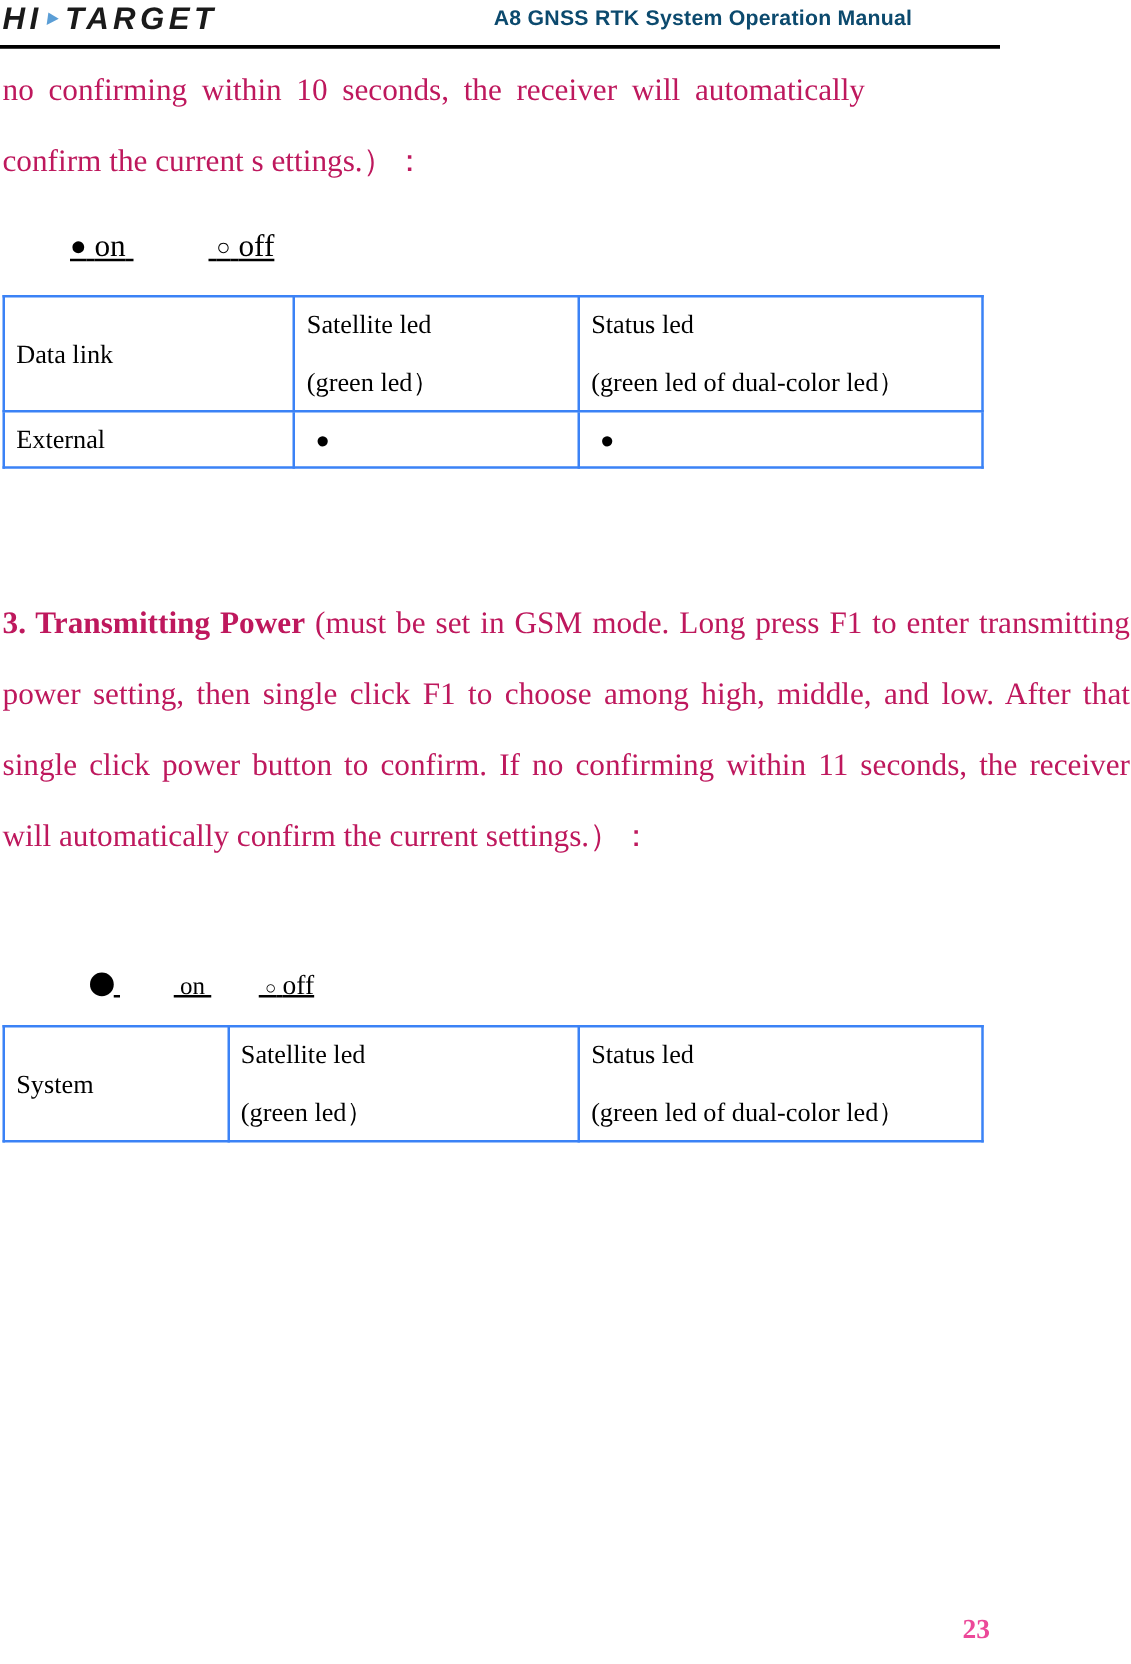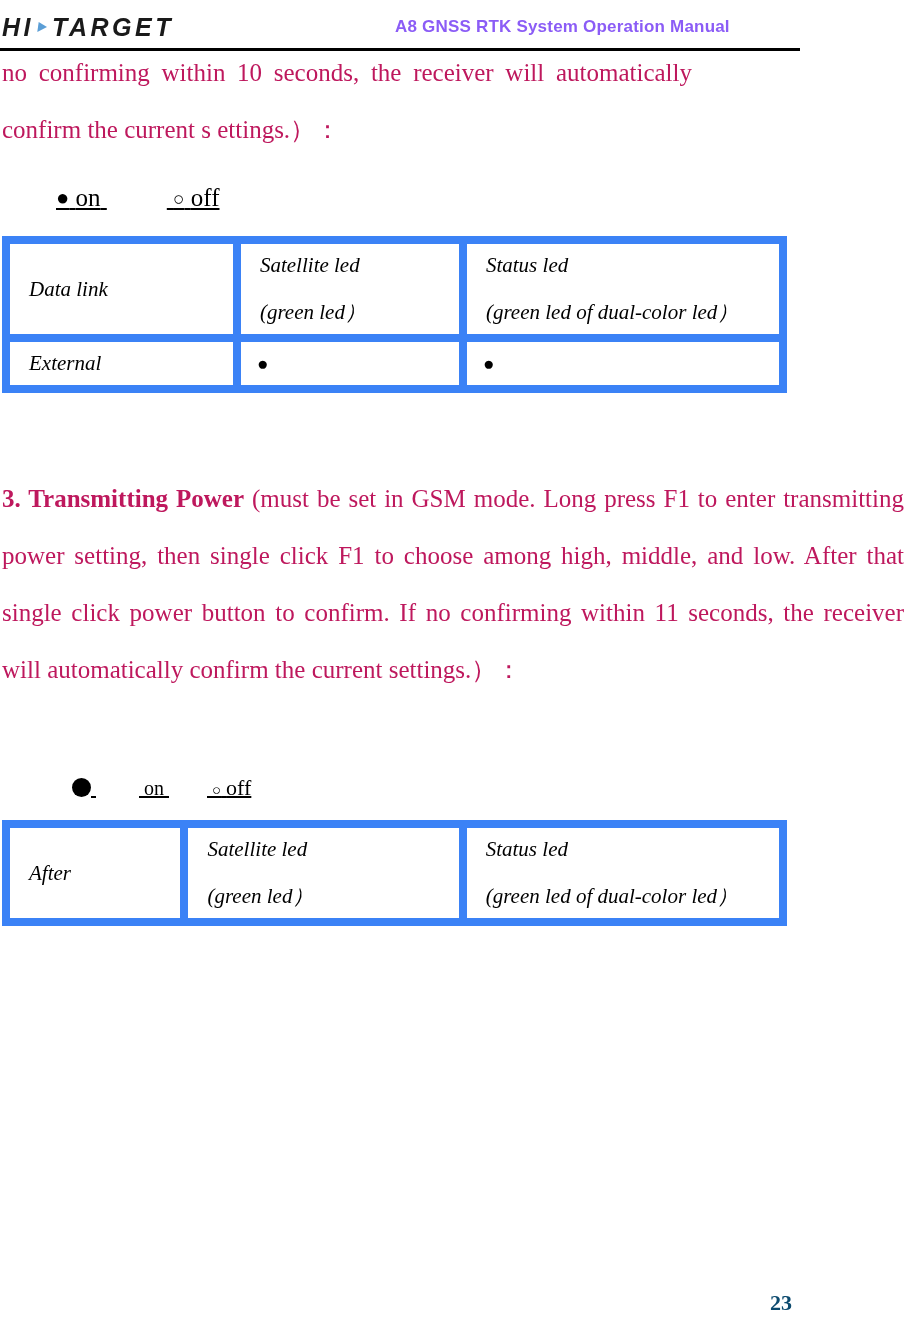--- a/index.html
+++ b/index.html
@@ -13,21 +13,21 @@
     position: relative;
     font-family: "Liberation Serif", "DejaVu Serif", serif;
     color: #000000;
     overflow: hidden;
   }
 
   
   .page-header {
     position: absolute;
     left: 0;
-    top: 12px;
+    top: 0;
     width: 848px;
     height: 40px;
   }
   .logo {
     position: absolute;
     left: 2px;
     top: 0px;
     height: 30px;
     display: flex;
     align-items: center;
@@ -52,21 +52,21 @@
   }
   .logo-target { margin-left: 0px; }
 
   .manual-title {
     position: absolute;
     left: 395px;
     top: 5px;
     font-family: "Liberation Sans", "DejaVu Sans", sans-serif;
     font-weight: 700;
     font-size: 17px;
-    color: #8b5cf6;
+    color: #0c4a6e;
     white-space: nowrap;
     letter-spacing: 0.2px;
   }
   .header-rule {
     position: absolute;
     left: 0;
     top: 36px;
     width: 800px;
     height: 3px;
     background: #000000;
@@ -127,25 +127,24 @@
   .legend2 .lbl-off { font-size: 22px; }
 
   
   table.ledtable {
     position: absolute;
     border-collapse: collapse;
     font-size: 21px;
     background: #fff;
   }
   table.ledtable td {
-    border: 8px solid #3b82f6;
-    padding: 6px 19px;
+    border: 2px solid #3b82f6;
+    padding: 6px 9px;
     vertical-align: middle;
     line-height: 31px;
-    font-style: italic;
   }
   table.ledtable td.mark {
     padding-left: 16px;
   }
   .cell-two-line {
     display: block;
   }
   .cell-two-line .l1 { display: block; }
   .cell-two-line .l2 { display: block; margin-top: 16px; }
 
@@ -171,21 +170,21 @@
   .glyph-off { font-size: 16px; line-height: 1; }
 
   
   .page-number {
     position: absolute;
     left: 770px;
     top: 1290px;
     font-family: "Liberation Serif", "DejaVu Serif", serif;
     font-weight: 700;
     font-size: 22px;
-    color: #0c4a6e;
+    color: #ec4899;
   }
 </style>
 </head>
 <body>
 
 <div class="page-header">
   <div class="logo">
     <span class="logo-hi">HI</span>
     <span class="logo-mark"></span>
     <span class="logo-target">TARGET</span>
@@ -254,21 +253,21 @@
 </div>
 
 <table class="ledtable" id="table-choice">
   <colgroup>
       <col class="c1">
       <col class="c2">
       <col class="c3">
     </colgroup>
   <tbody>
     <tr>
-      <td>After</td>
+      <td>System</td>
       <td>
         <span class="cell-two-line">
           <span class="l1">Satellite led</span>
           <span class="l2">(green led）</span>
         </span>
       </td>
       <td>
         <span class="cell-two-line">
           <span class="l1">Status led</span>
           <span class="l2">(green led of dual-color led）</span>

